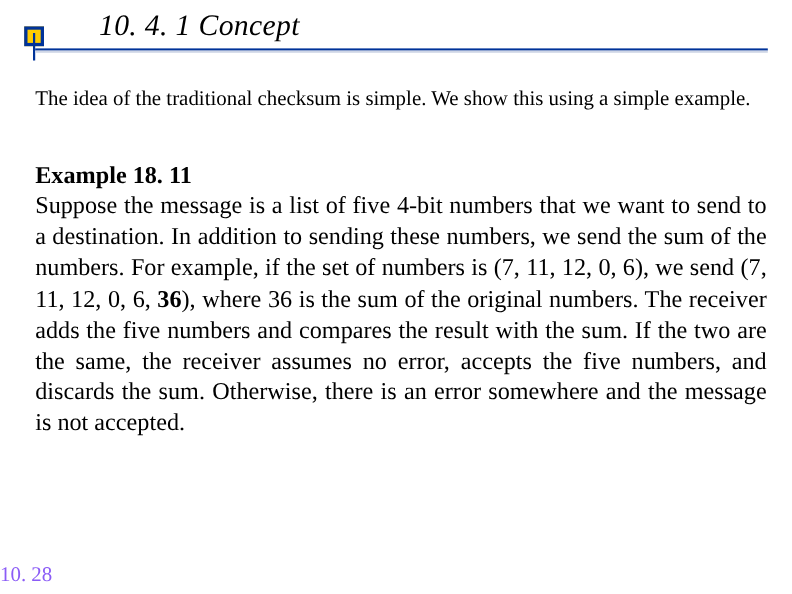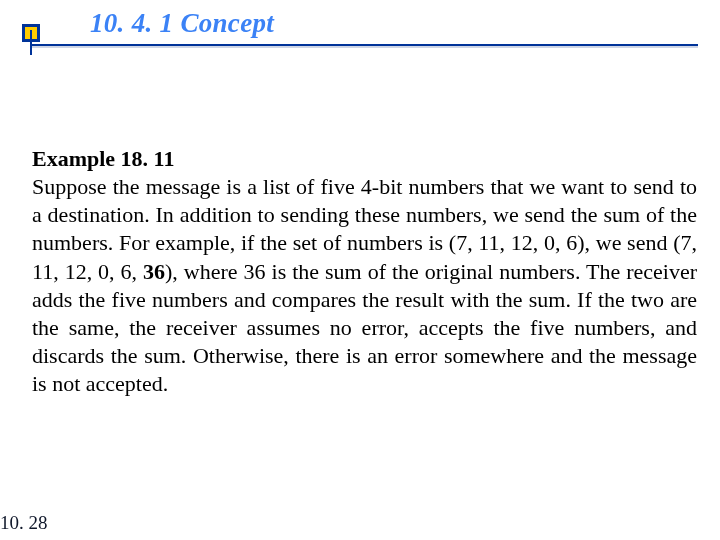--- a/index.html
+++ b/index.html
@@ -33,22 +33,22 @@
     border: 3px solid #003399;
     background: #FFCC00;
     box-sizing: border-box;
   }
   .heading-text {
     position: absolute;
     left: 90px;
     top: 4px;
     font-size: 27px;
     font-style: italic;
-    font-weight: bold;
-    color: #3b82f6;
+    font-weight: normal;
+    color: #000000;
     letter-spacing: 0.3px;
   }
   .heading-rule {
     position: absolute;
     left: 32px;
     top: 40px;
     width: 666px;
     height: 0;
     border-top: 2px solid #003399;
   }
@@ -90,36 +90,37 @@
     font-weight: bold;
   }
   .bold36 {
     font-weight: bold;
   }
   .footer {
     position: absolute;
     left: 0px;
     bottom: 6px;
     font-size: 19px;
-    color: #0f172a;
+    color: #8b5cf6;
   }
 </style>
 </head>
 <body>
 
 <div class="slide">
 
   <div class="heading-wrap">
     <div class="bullet-box"></div>
     <div class="vrule-inner"></div>
     <div class="heading-text">10. 4. 1 Concept</div>
     <div class="heading-rule"></div>
     <div class="heading-rule-shadow"></div>
   </div>
 
+  <div class="intro">The idea of the traditional checksum is simple. We show this using a simple example.</div>
 
   <div class="example-block">
     <span class="example-title">Example 18. 11</span><br>
     <span>Suppose the message is a list of five 4-bit numbers that we want to send to a destination. In addition to sending these numbers, we send the sum of the numbers. For example, if the set of numbers is (7, 11, 12, 0, 6), we send (7, 11, 12, 0, 6, </span><span class="bold36">36</span><span>), where 36 is the sum of the original numbers. The receiver adds the five numbers and compares the result with the sum. If the two are the same, the receiver assumes no error, accepts the five numbers, and discards the sum. Otherwise, there is an error somewhere and the message is not accepted.</span>
   </div>
 
   <div class="footer">10. 28</div>
 
 </div>
 

